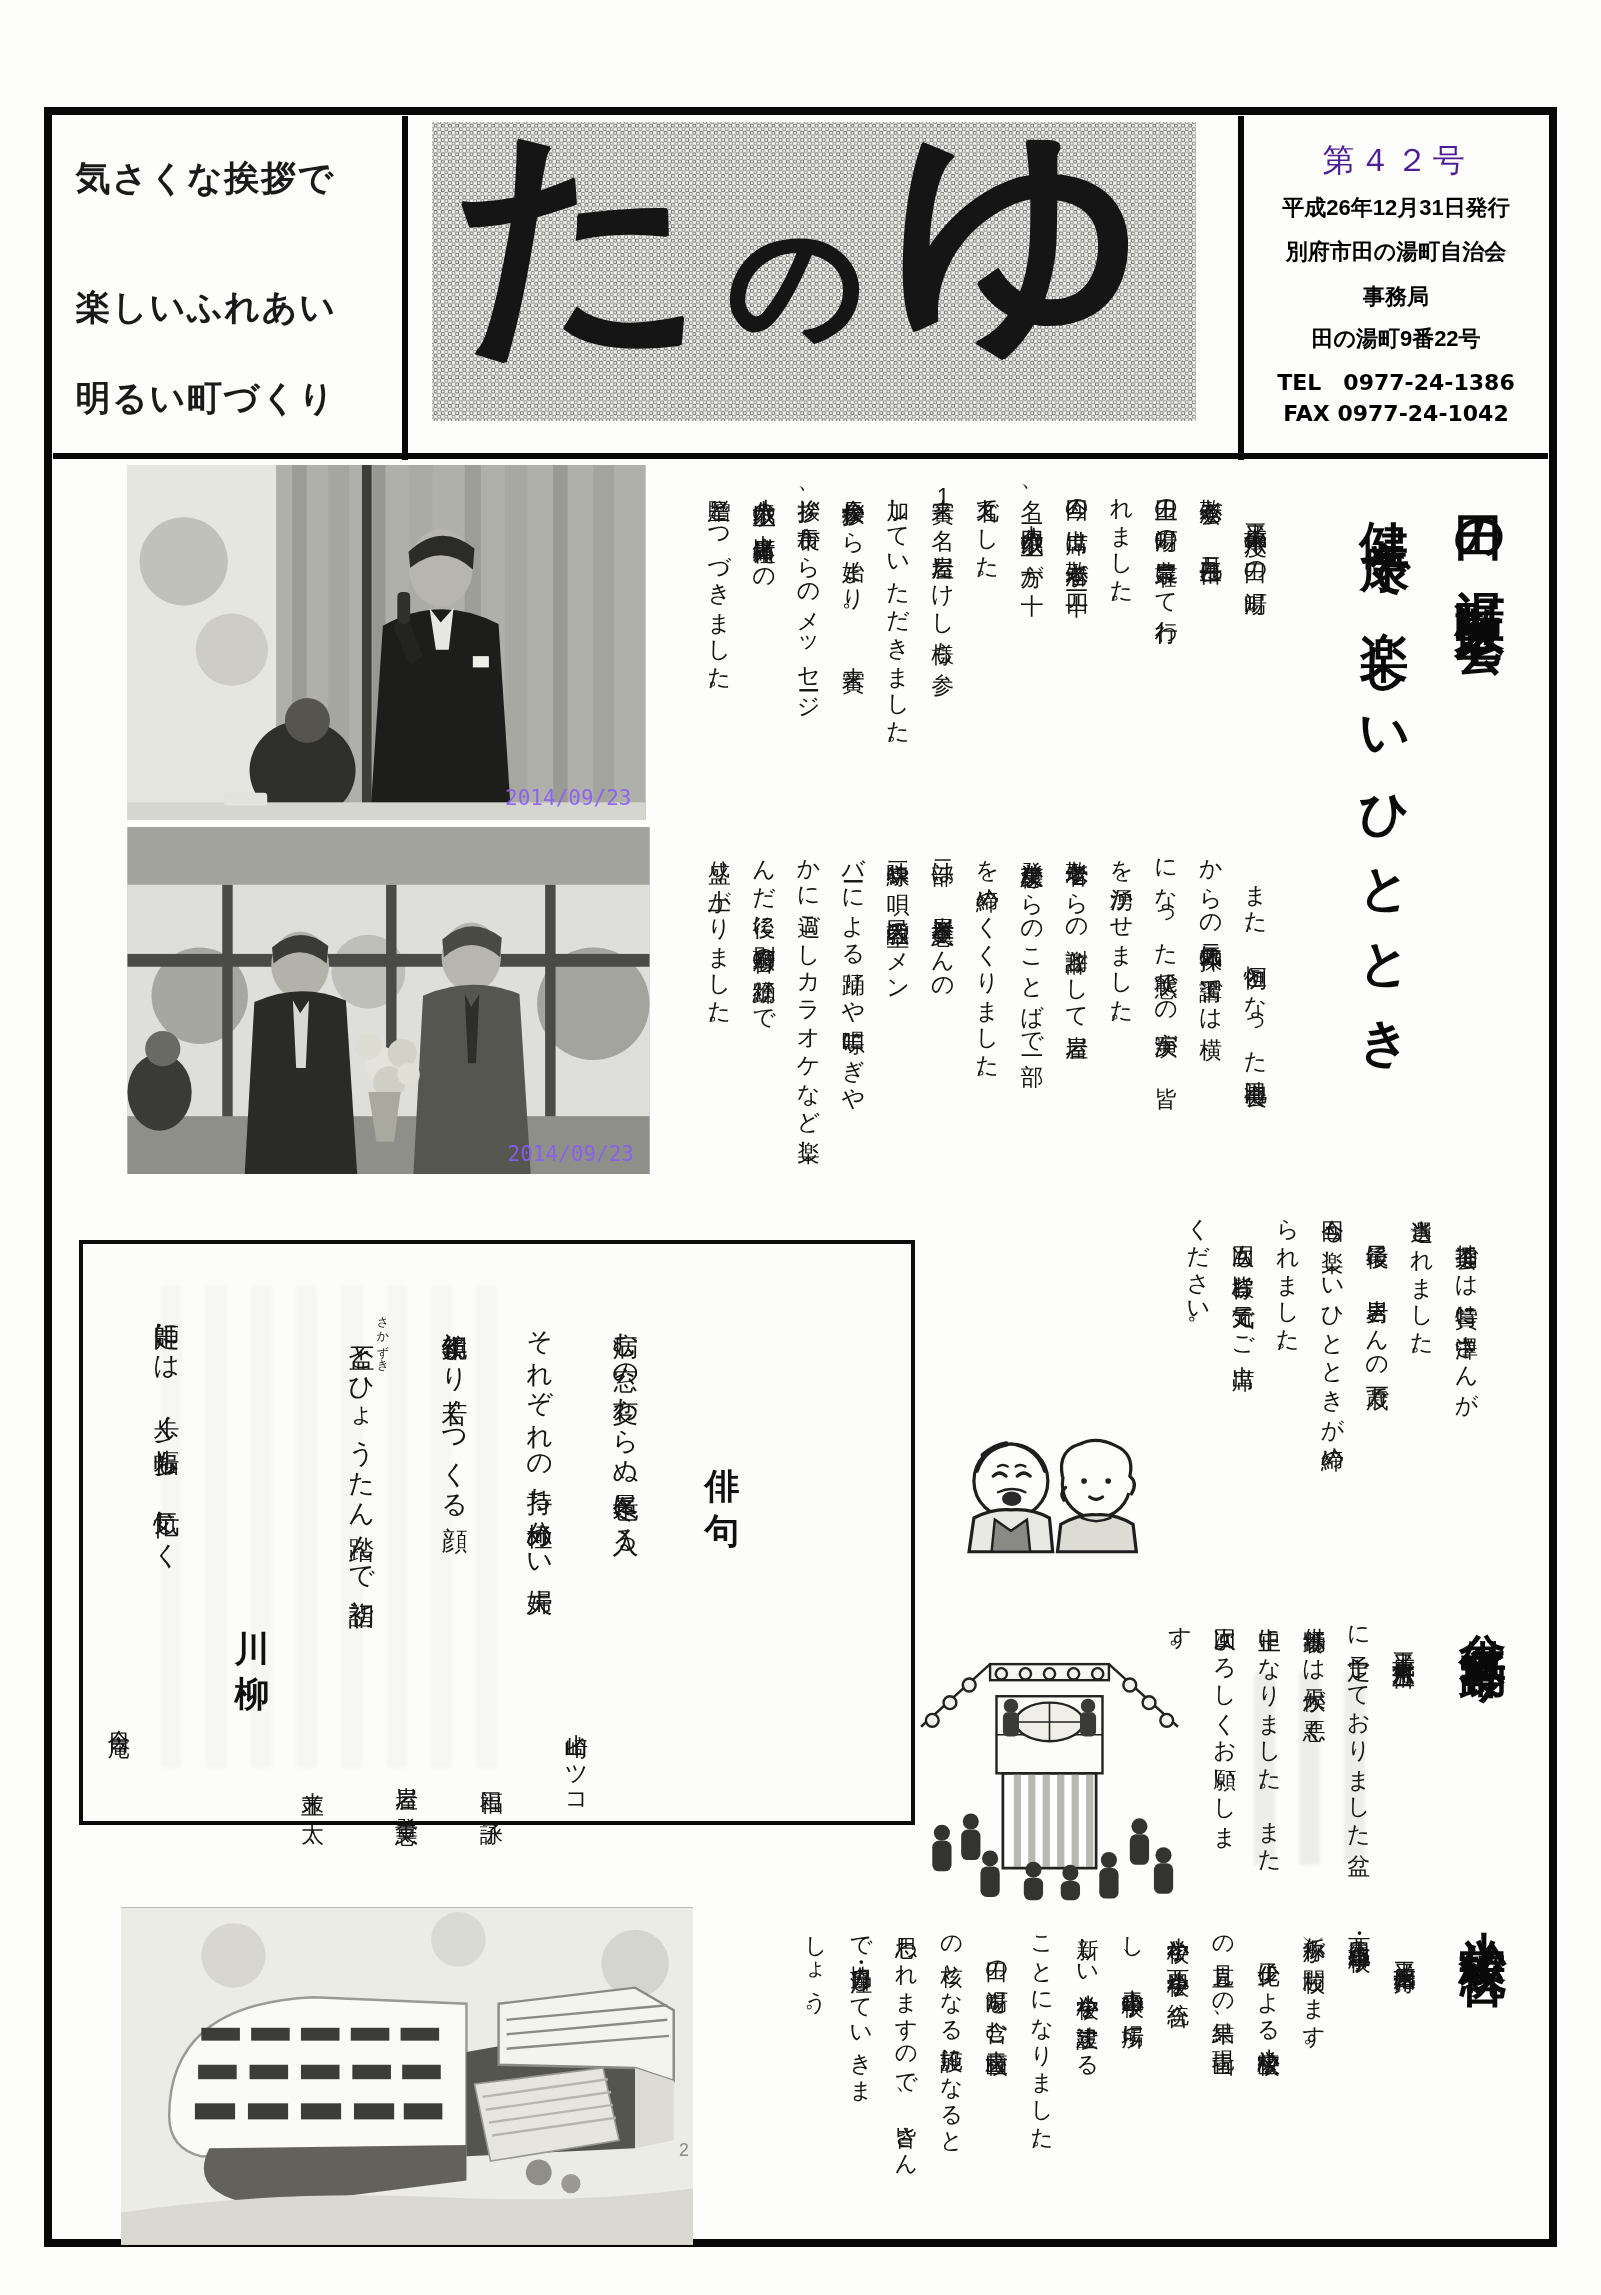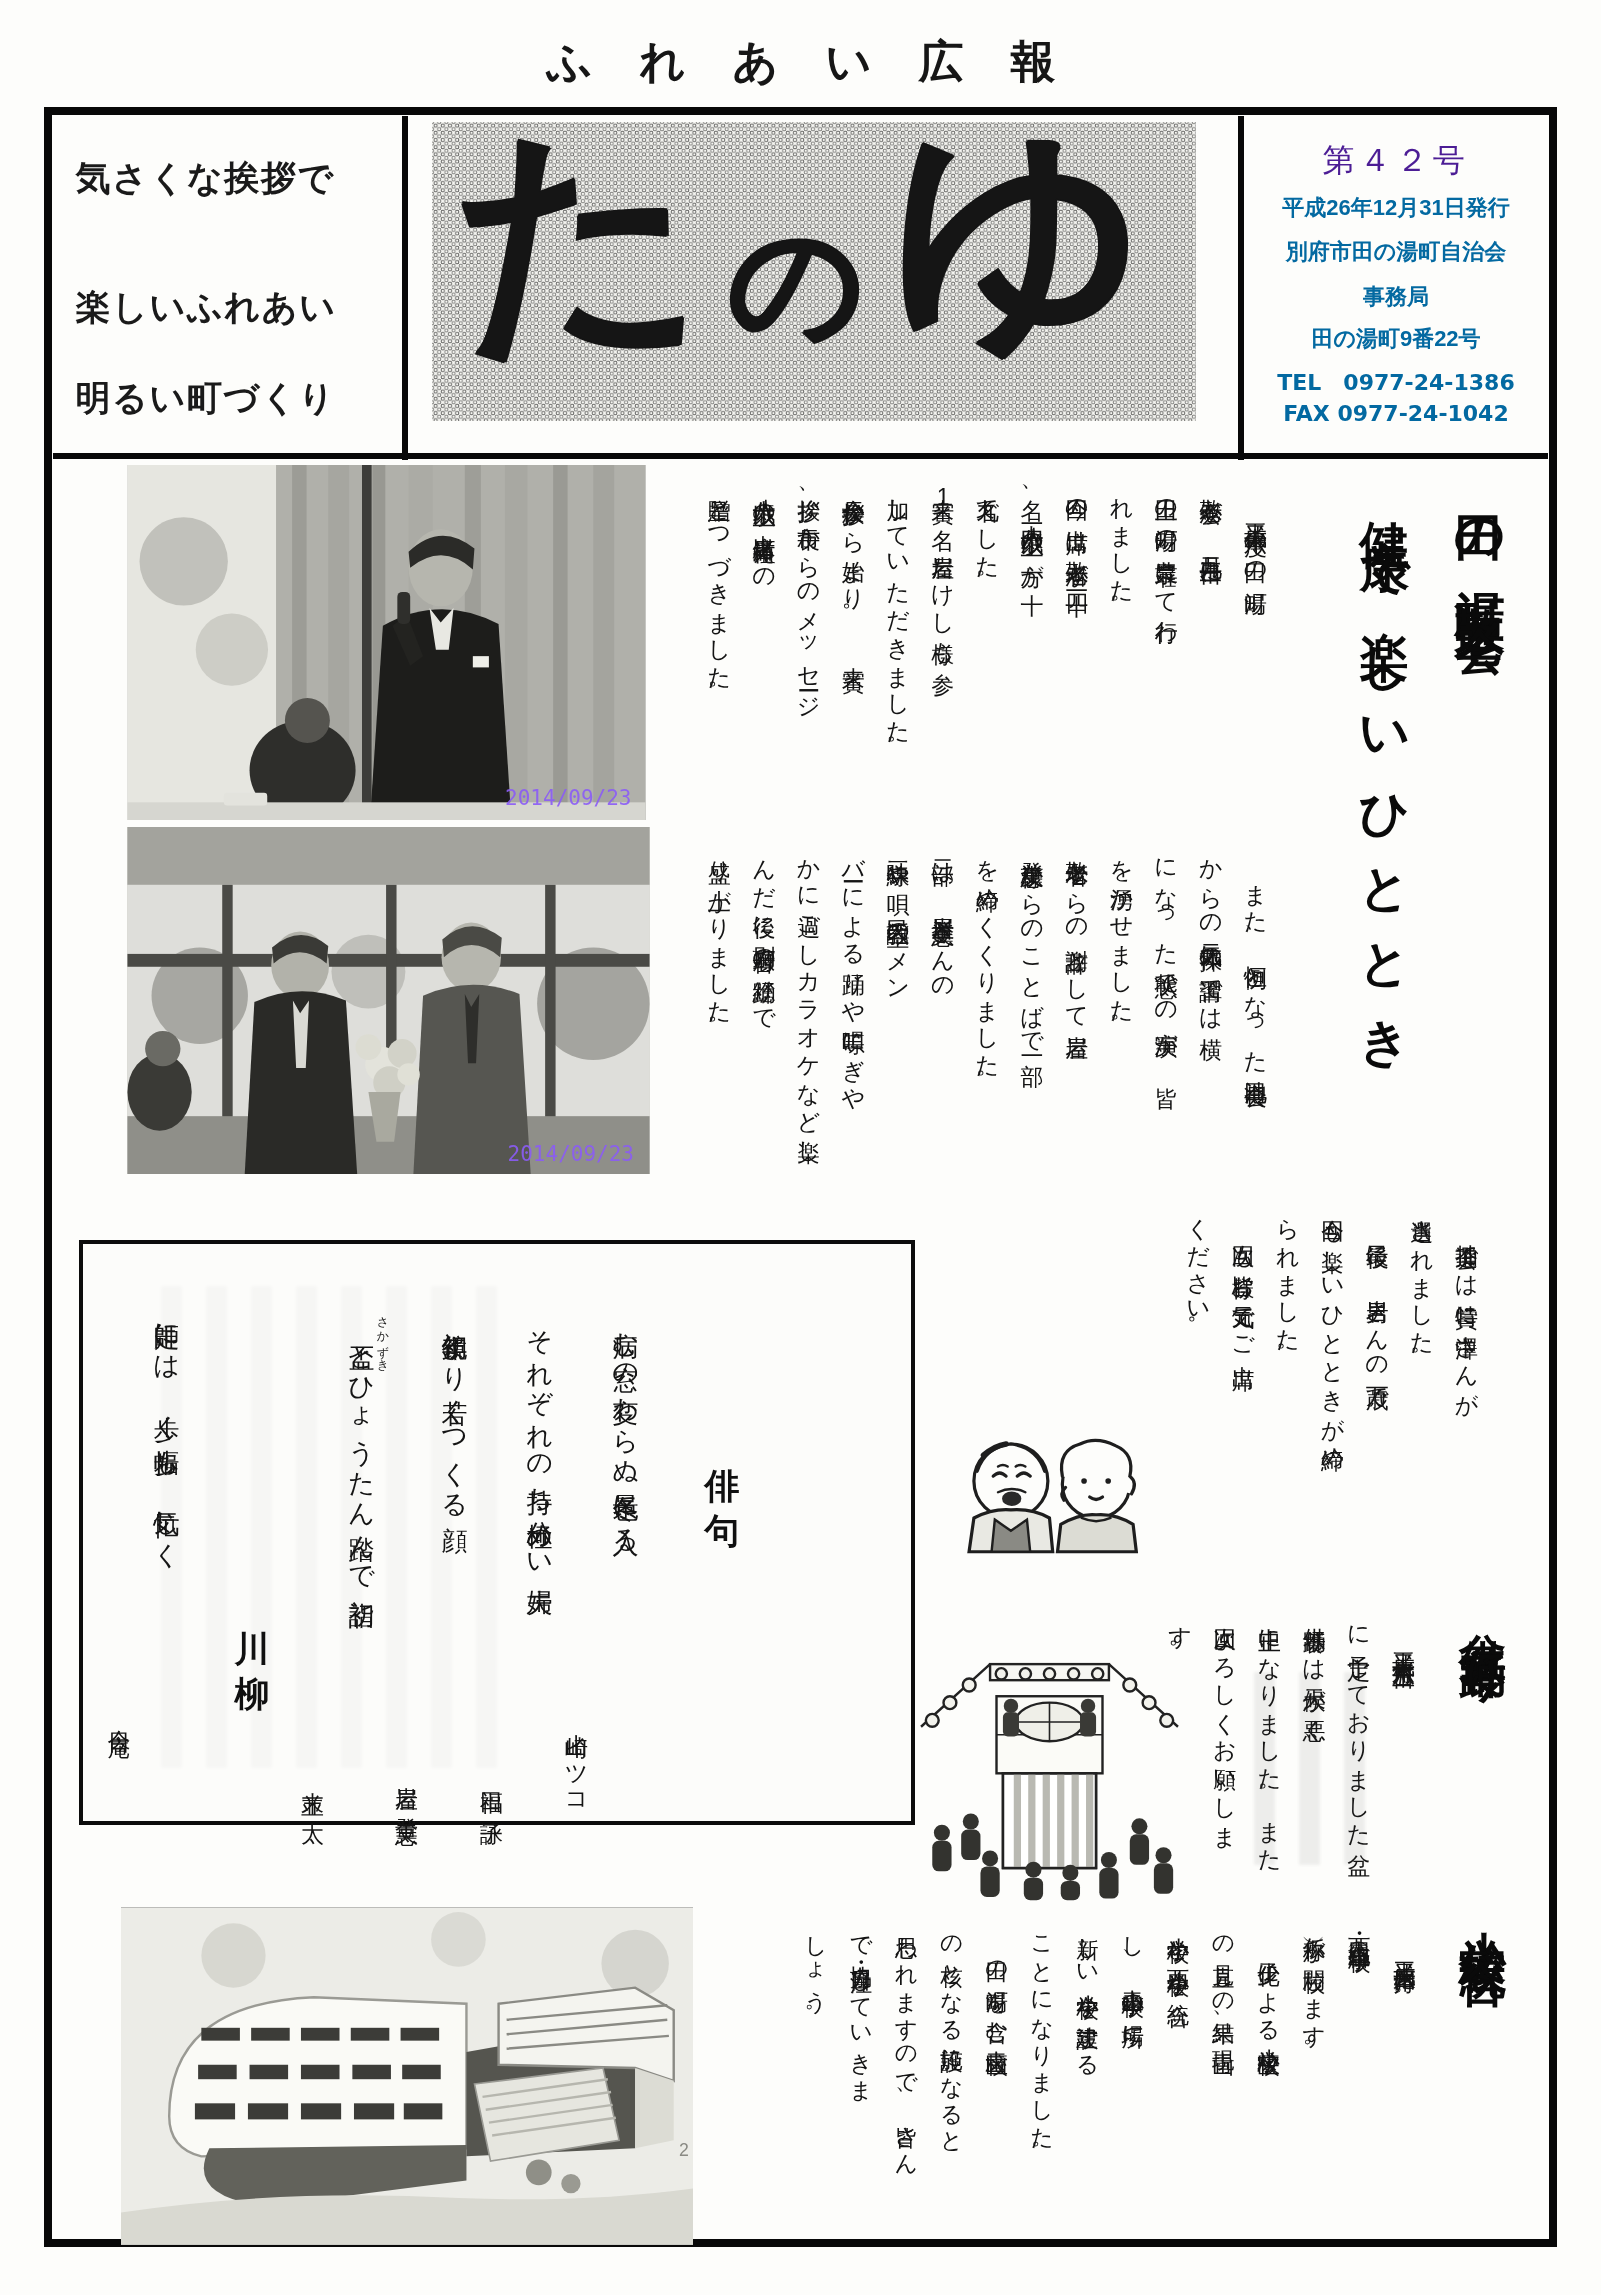--- a/index.html
+++ b/index.html
@@ -26,42 +26,41 @@
   .logo-cell{position:absolute;left:408px;top:116px;width:831px;height:338px;}
   .logo-pattern{position:absolute;left:24px;top:6.4px;width:764px;height:299px;background-color:#f6f6f2;
       background-image:
         radial-gradient(circle, rgba(20,20,20,.0) 1.1px, rgba(20,20,20,.55) 1.4px, rgba(20,20,20,.55) 2px, rgba(20,20,20,0) 2.4px),
         radial-gradient(circle, rgba(20,20,20,.0) 1.1px, rgba(20,20,20,.45) 1.4px, rgba(20,20,20,.45) 2px, rgba(20,20,20,0) 2.4px);
       background-size:7.2px 7.2px,7.2px 7.2px;background-position:0 0,3.6px 3.6px;overflow:hidden;}
   .brush{position:absolute;font-family:"DejaVu Serif",serif;font-weight:bold;color:#151515;
          text-shadow:1.6px 0.8px 0 #151515,-0.8px 1.6px 0 #151515,0.8px -0.8px 0 #151515;}
   .info-cell{position:absolute;left:1244px;top:116px;width:304px;height:338px;text-align:center;}
   .info-issue{position:absolute;top:22.5px;left:0;width:100%;font-size:32px;font-weight:400;letter-spacing:4.8px;color:#4c1d95;}
-  .info-line{position:absolute;left:0;width:100%;font-size:22px;font-weight:600;color:#0369a1;}
+  .info-line{position:absolute;left:0;width:100%;font-size:22px;font-weight:600;color:#000000;}
   
   .photo{position:absolute;overflow:hidden;}
   .stamp{position:absolute;font-family:"DejaVu Sans Mono",monospace;color:#8b5cf6;opacity:.9;}
   
   .haiku-box{position:absolute;left:79px;top:1240px;width:836px;height:585px;
              border:4.8px solid #0c0c0c;box-sizing:border-box;background:rgba(252,252,250,.6);}
   .haiku-title{font-size:35px;font-weight:700;letter-spacing:45px;color:#101010;}
   .poem{font-size:26px;letter-spacing:1.6px;line-height:31px;color:#141414;}
   .author{font-size:23px;letter-spacing:2.4px;line-height:27px;color:#141414;}
   .furigana{font-size:12px;letter-spacing:0.8px;color:#222;}
   
   .ghost{position:absolute;opacity:.08;filter:blur(1.6px);
          background:repeating-linear-gradient(90deg, #444 0 21px, transparent 21px 45px);}
   .page-num{position:absolute;font-size:17.7px;color:#8a8a84;}
 </style>
 </head>
 <body>
 
 <div id="page">
 
-  <div class="page-title">ふれあい広報</div>
 
   <div class="outer-box"></div>
 
   <div class="slogan-cell">
     <div class="slogan-line" style="top:39px">気さくな挨拶で</div>
     <div class="slogan-line" style="top:168px">楽しいふれあい</div>
     <div class="slogan-line" style="top:259px">明るい町づくり</div>
   </div>
   <div class="vline" style="left:402px;top:116px;width:6.4px;height:344px;"></div>
 

